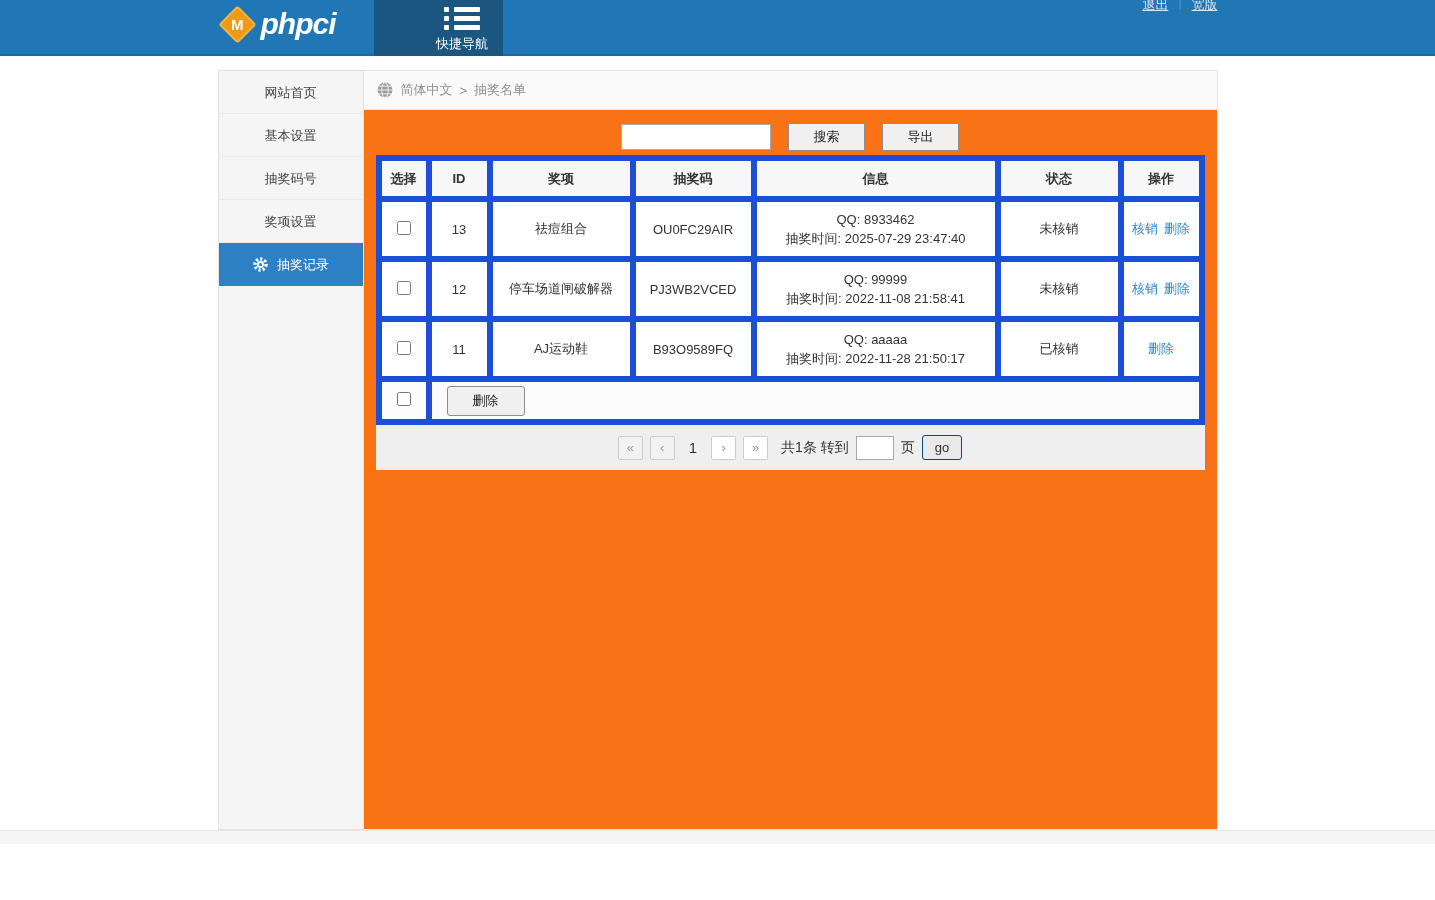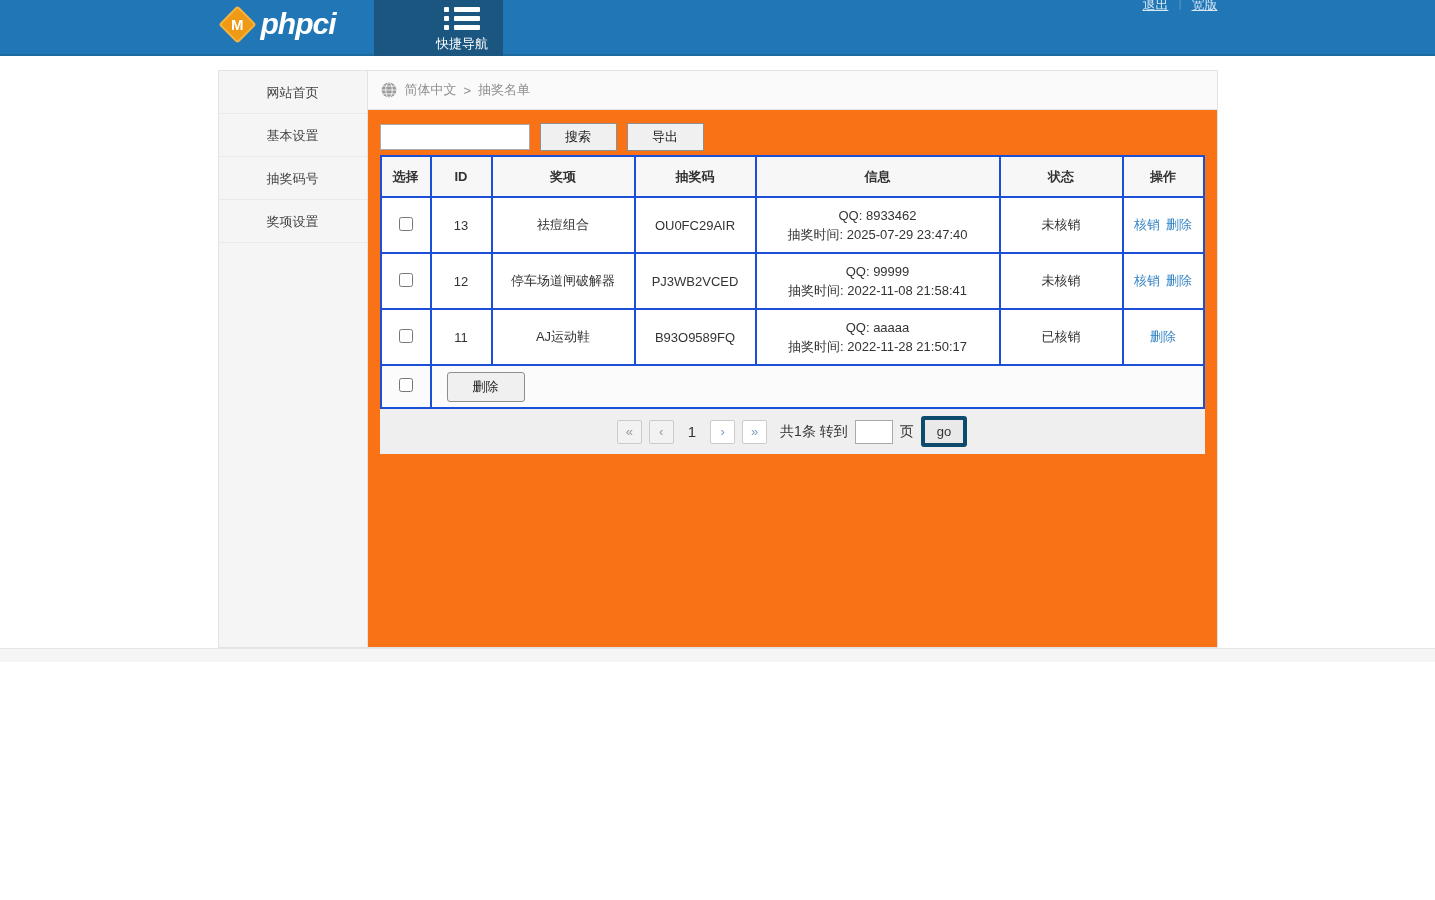--- a/index.html
+++ b/index.html
@@ -16,55 +16,55 @@
   .qn-icon { width:36px; margin:7px auto 5px; }
   .qn-row { display:flex; gap:5px; margin:4px 0; align-items:center; }
   .qn-dot { width:5px; height:5px; background:#fff; border-radius:1px; }
   .qn-bar { flex:1; height:5px; background:#fff; border-radius:1px; }
   .qn-label { font-size:13px; }
   .top-links { position:absolute; right:0; top:-4px; display:flex; gap:10px; align-items:flex-start; }
   .top-links a { color:#d6e7f5; font-size:13px; text-decoration:underline; cursor:pointer; }
   .top-links .sep { color:#5d97c4; font-size:12px; }
 
   
-  .wrapper { width:1000px; height:578px; margin:14px auto 0; background:#fff; border:1px solid #e3e3e3; display:flex; }
+  .wrapper { width:1000px; height:760px; margin:14px auto 0; background:#fff; border:1px solid #e3e3e3; display:flex; }
   .page-bottom { height:14px; background:#f5f5f5; border-top:1px solid #e6e6e6; margin-top:0; }
 
   
   .sidebar { width:153px; background:#f5f5f5; border-right:1px solid #e3e3e3; }
   .side-item { height:43px; line-height:43px; text-align:center; font-size:13px; color:#444; background:#f5f5f5; border-bottom:1px solid #eaeaea; cursor:pointer; position:relative; }
   .side-item.active { background:#2e80c4; color:#fff; border-bottom-color:#2e80c4; display:flex; align-items:center; justify-content:center; gap:8px; }
   .gear-svg { display:block; }
 
   
   .main { flex:1; background:#f97316; display:flex; flex-direction:column; }
   .breadcrumb { height:39px; background:#fafafa; border-bottom:1px solid #e5e5e5; display:flex; align-items:center; gap:7px; padding-left:12px; font-size:13px; color:#8f8f8f; flex:none; }
 
-  .toolbar { display:flex; justify-content:flex-start; align-items:center; gap:5px; padding:13px 12px 4px; flex:none; }
+  .toolbar { display:flex; justify-content:center; align-items:center; gap:12px; padding:13px 12px 4px; flex:none; }
   .search-input { width:150px; height:26px; border:1px solid #a9a9a9; background:#fff; padding:0 5px; font-size:13px; outline:none; }
   .btn { width:77px; height:28px; background:#f0f0f0; border:1px solid #8e8e8e; font-size:13px; color:#222; cursor:pointer; margin-left:5px; }
 
   .table-wrap { margin:0 12px; flex:none; }
   table { width:100%; border-collapse:collapse; font-size:13px; color:#333; table-layout:fixed; }
-  th, td { border:2px solid #1d4ed8; text-align:center; vertical-align:middle; }
+  th, td { border:6px solid #1d4ed8; text-align:center; vertical-align:middle; }
   thead th { background:#f7f7f7; height:41px; font-weight:bold; }
   tbody td { height:52px; background:#fff; }
   td.info-cell { text-align:center; padding:8px 10px; line-height:19px; }
   .op-link { color:#3585c6; cursor:pointer; margin:0 3px; }
   tr.bulk-row td { background:#fbfbfb; height:43px; }
   td.bulk-cell { text-align:left; }
   .bulk-btn { width:78px; height:30px; background:#f0f0f0; border:1px solid #8e8e8e; border-radius:3px; font-size:13px; color:#222; cursor:pointer; margin-left:15px; }
 
   .pagination { height:45px; background:#efefef; display:flex; align-items:center; justify-content:center; gap:7px; font-size:14px; color:#333; }
   .pg-btn { width:25px; height:24px; border:1px solid #ccc; background:#fff; color:#7d9cbb; font-size:13px; display:flex; align-items:center; justify-content:center; border-radius:2px; cursor:pointer; }
   .pg-btn.disabled { background:#f2f2f2; color:#999; }
   .pg-current { font-size:15px; padding:0 7px; color:#333; }
   .pg-summary { margin-left:6px; }
   .pg-input { width:38px; height:24px; border:1px solid #a9a9a9; background:#fff; font-size:13px; text-align:center; outline:none; }
-  .go-btn { padding:4px 12px; background:#e9e9e9; border:4px solid #0c4a6e; border-radius:3px; font-size:13px; color:#333; cursor:pointer; }
+  .go-btn { padding:4px 12px; background:#e9e9e9; border:1px solid #0c4a6e; border-radius:3px; font-size:13px; color:#333; cursor:pointer; }
 
   input[type="checkbox"] { width:14px; height:14px; cursor:pointer; }
 </style>
 </head>
 <body>
 
 <div class="topbar">
   <div class="topbar-inner">
     <div class="logo">
       <div class="logo-diamond">
@@ -96,20 +96,27 @@
     </div>
   </div>
 </div>
 
 <div class="wrapper">
   <div class="sidebar">
     <div class="side-item">网站首页</div>
     <div class="side-item">基本设置</div>
     <div class="side-item">抽奖码号</div>
     <div class="side-item">奖项设置</div>
+    <div class="side-item active">
+      <svg class="gear-svg" width="17" height="17" viewBox="0 0 20 20">
+        <circle cx="10" cy="10" r="6.5" fill="none" stroke="#fff" stroke-width="4" stroke-dasharray="2.6 2.3"></circle>
+        <circle cx="10" cy="10" r="3" fill="none" stroke="#fff" stroke-width="2.2"></circle>
+      </svg>
+      <span>抽奖记录</span>
+    </div>
   </div>
 
   <div class="main">
     <div class="breadcrumb">
       <svg width="18" height="18" viewBox="0 0 20 20">
         <circle cx="10" cy="10" r="8.2" fill="#9b9b9b"></circle>
         <ellipse cx="10" cy="10" rx="3.6" ry="8.2" fill="none" stroke="#f1f1f1" stroke-width="1.1"></ellipse>
         <path d="M1.8 10h16.4 M3.2 5.7h13.6 M3.2 14.3h13.6" stroke="#f1f1f1" stroke-width="1.1" fill="none"></path>
       </svg>
       <span>简体中文</span>

